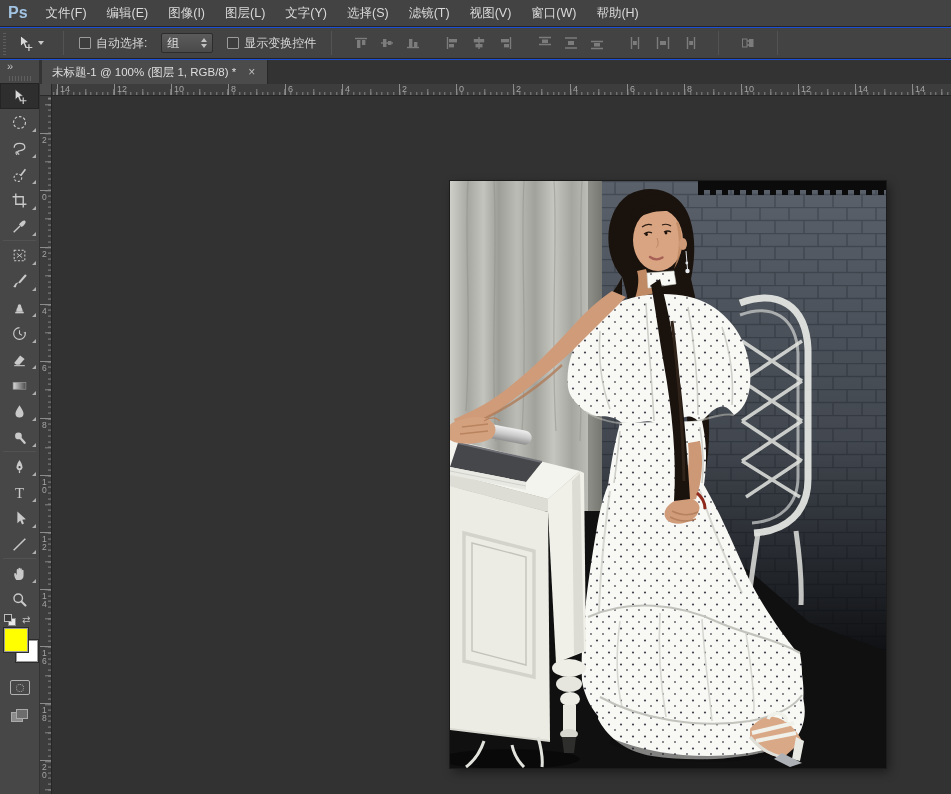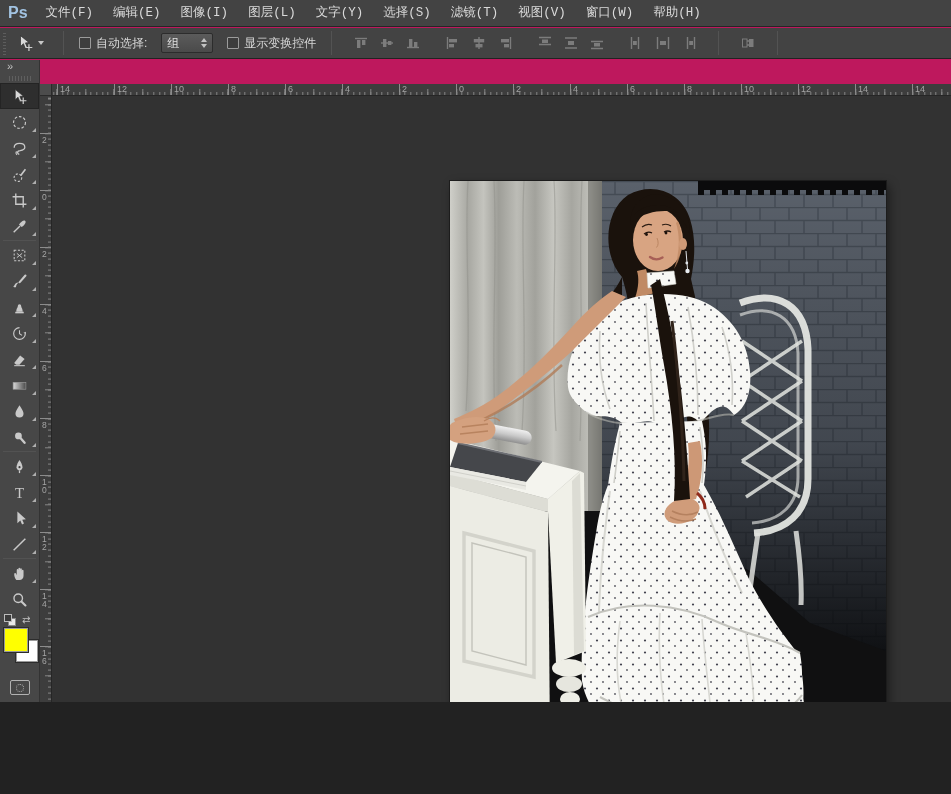--- a/index.html
+++ b/index.html
@@ -1,24 +1,24 @@
 <!DOCTYPE html>
 <html><head>
 <meta charset="utf-8">
 <style>
   html,body{margin:0;padding:0;background:#222;}
   *{box-sizing:border-box;}
-  .app{position:relative;width:951px;height:702px;background:#be185d;overflow:hidden;
+  .app{position:relative;width:951px;height:794px;background:#1d4ed8;overflow:hidden;
        font-family:"Liberation Sans","DejaVu Sans",sans-serif;-webkit-font-smoothing:antialiased;}
 
   
   .menubar{position:absolute;left:0;top:0;width:951px;height:27px;background:#434343;
            border-bottom:1px solid #262626;display:flex;align-items:center;}
   .ps-logo{margin:0 8px 0 8px;color:#a2c3e2;font-weight:bold;font-size:16px;letter-spacing:0;}
-  .menu-items{display:flex;font-family:Liberation Mono, monospace;}
+  .menu-items{display:flex;}
   .menu-item{color:#dadada;font-size:12.5px;line-height:27px;padding:0 10px;cursor:default;}
 
   
   .optionsbar{position:absolute;left:0;top:28px;width:951px;height:31px;background:#434343;
               border-bottom:1px solid #222;display:flex;align-items:center;color:#d6d6d6;font-size:12px;}
   .grip{width:3px;height:24px;margin:0 6px 0 3px;
         background:repeating-linear-gradient(0deg,#5d5d5d 0 1px,transparent 1px 3px);}
   .opt-tool-icon{width:18px;height:18px;display:inline-flex;margin-left:4px;}
   .opt-tool-icon svg{width:18px;height:18px;}
   .opt-caret{width:0;height:0;border-left:3.5px solid transparent;border-right:3.5px solid transparent;
@@ -244,20 +244,26 @@
               <rect x="2.5" y="3" width="4.5" height="8" fill="none" stroke="#7c7c7c"></rect>
               <rect x="9" y="3" width="4.5" height="8" fill="#7c7c7c"></rect>
               <path d="M7 5 h2 M7 9 h2" stroke="#7c7c7c" stroke-width="1.4" fill="none"></path>
             </svg>
           </span>
         </span>
       </div>
     <span class="vsep"></span>
   </div>
 
+  <div class="tabbar">
+    <div class="doc-tab">
+      <span>未标题-1 @ 100% (图层 1, RGB/8) *</span>
+      <span class="tab-close">×</span>
+    </div>
+  </div>
 
   <div class="toolbar">
     <div class="panel-collapse">»</div>
     <div class="tool-grip"></div>
     <div id="tools">
         <div class="tool selected">
           <span style="display: inline-flex;">
             <svg viewBox="0 0 16 16">
               <path d="M4 1.5 L4 11 L6.6 8.6 L8.2 12.6 L10 11.8 L8.4 7.9 L11.6 7.6 Z" fill="#d8d8d8" stroke="#2a2a2a" stroke-width="0.6"></path>
               <path d="M11.5 9 v6 M8.5 12 h6" stroke="#d0d0d0" stroke-width="1.1"></path>

